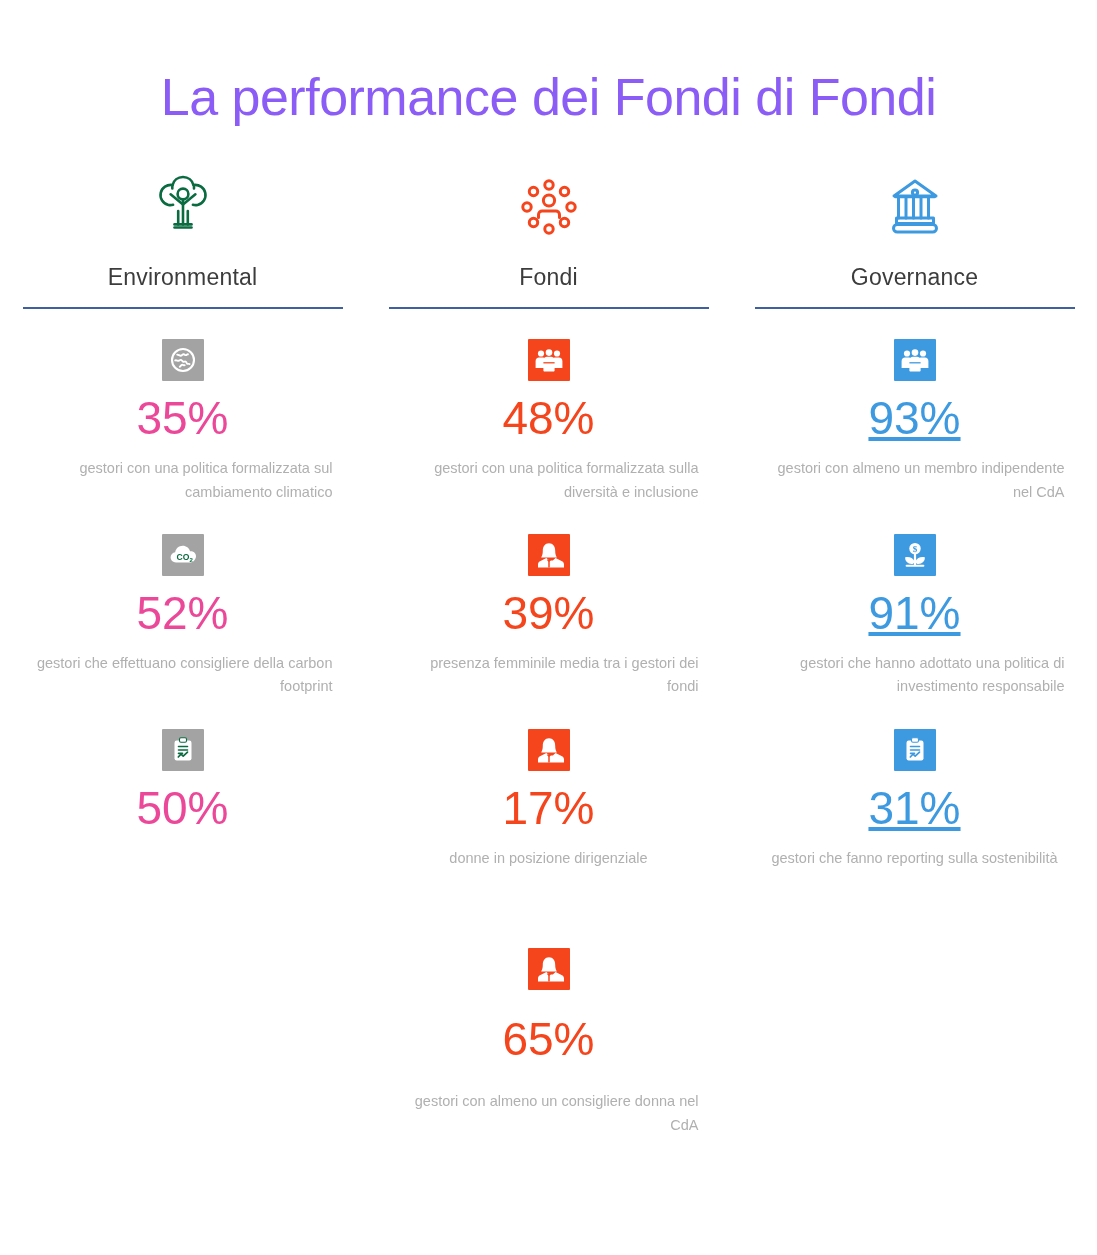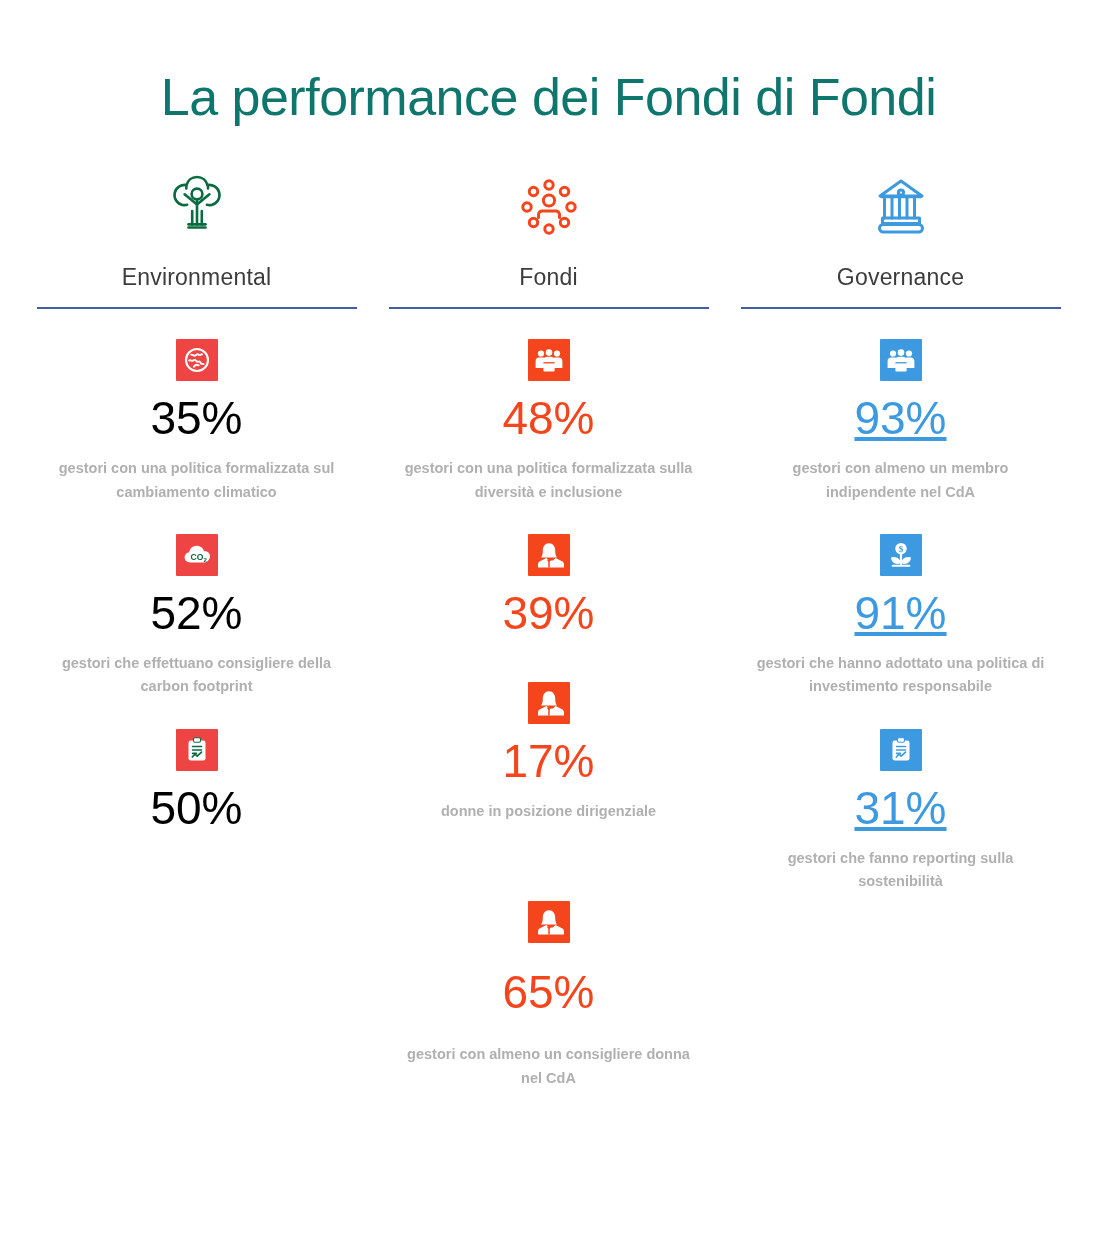--- a/index.html
+++ b/index.html
@@ -18,36 +18,36 @@
   .page {
     width: 1097px;
     height: 1255px;
     position: relative;
     box-sizing: border-box;
   }
 
   
   .title {
     text-align: center;
-    color: #0f766e;
+    color: #8b5cf6;
     font-size: 52px;
     font-weight: 400;
     letter-spacing: -0.5px;
     padding-top: 34px;
     line-height: 1.1;
     font-family: "Liberation Sans", sans-serif;
   }
 
   
   .columns {
     display: flex;
     flex-direction: row;
     align-items: flex-start;
     justify-content: space-between;
-    padding: 0 24px;
+    padding: 0 10px;
     margin-top: 38px;
   }
   .column {
     width: 345px;
     display: flex;
     flex-direction: column;
     align-items: center;
   }
 
   
@@ -105,28 +105,28 @@
     font-weight: 300;
     line-height: 1;
     margin-top: 14px;
     margin-bottom: 16px;
     letter-spacing: 0px;
   }
   .stat-caption {
     font-size: 14.5px;
     color: #b0b0b0;
     line-height: 1.62;
-    text-align: center;
+    text-align: right;
     max-width: 300px;
-    font-weight: 700;
-  }
-
-  
-  .c-env .stat-badge { background: #ef4444; }
-  .c-env .stat-value { color: #000000; }
+    font-weight: 400;
+  }
+
+  
+  .c-env .stat-badge { background: #a3a3a3; }
+  .c-env .stat-value { color: #ec4899; }
   .c-soc .stat-badge { background: #f4451d; }
   .c-soc .stat-value { color: #f4451d; }
   .c-gov .stat-badge { background: #3d9ae0; }
   .c-gov .stat-value { color: #3d9ae0; text-decoration: underline; }
 
   svg { display: block; }
 </style>
 </head>
 <body>
 
@@ -243,20 +243,21 @@
             <svg width="30" height="30" viewBox="0 0 30 30">
               <g fill="#ffffff">
                 <path d="M15 3.2c-4 0-6.2 3.3-6.2 7.6 0 3.1-.7 5.3-1.7 6.7h15.8c-1-1.4-1.7-3.6-1.7-6.7 0-4.3-2.2-7.6-6.2-7.6z"></path>
                 <path d="M12.4 18.1 6 21.3c-1.2.6-2 1.9-2 3.3v3h26v-3c0-1.4-.8-2.7-2-3.3l-6.4-3.2-2.8 2.4h-3.6z"></path>
               </g>
               <path d="M15 20.2v7.4" stroke="#f4451d" stroke-width="1.5"></path>
               <path d="m13.3 19.6 1.7 1.6 1.7-1.6" fill="none" stroke="#f4451d" stroke-width="1.3"></path>
             </svg>
           </div>
           <div class="stat-value">39%</div>
+          <div class="stat-caption">presenza femminile media tra i gestori dei fondi</div>
         </div>
 
         <div class="stat">
           <div class="stat-badge">
             <svg width="30" height="30" viewBox="0 0 30 30">
               <g fill="#ffffff">
                 <path d="M15 3.2c-4 0-6.2 3.3-6.2 7.6 0 3.1-.7 5.3-1.7 6.7h15.8c-1-1.4-1.7-3.6-1.7-6.7 0-4.3-2.2-7.6-6.2-7.6z"></path>
                 <path d="M12.4 18.1 6 21.3c-1.2.6-2 1.9-2 3.3v3h26v-3c0-1.4-.8-2.7-2-3.3l-6.4-3.2-2.8 2.4h-3.6z"></path>
               </g>
               <path d="M15 20.2v7.4" stroke="#f4451d" stroke-width="1.5"></path>

